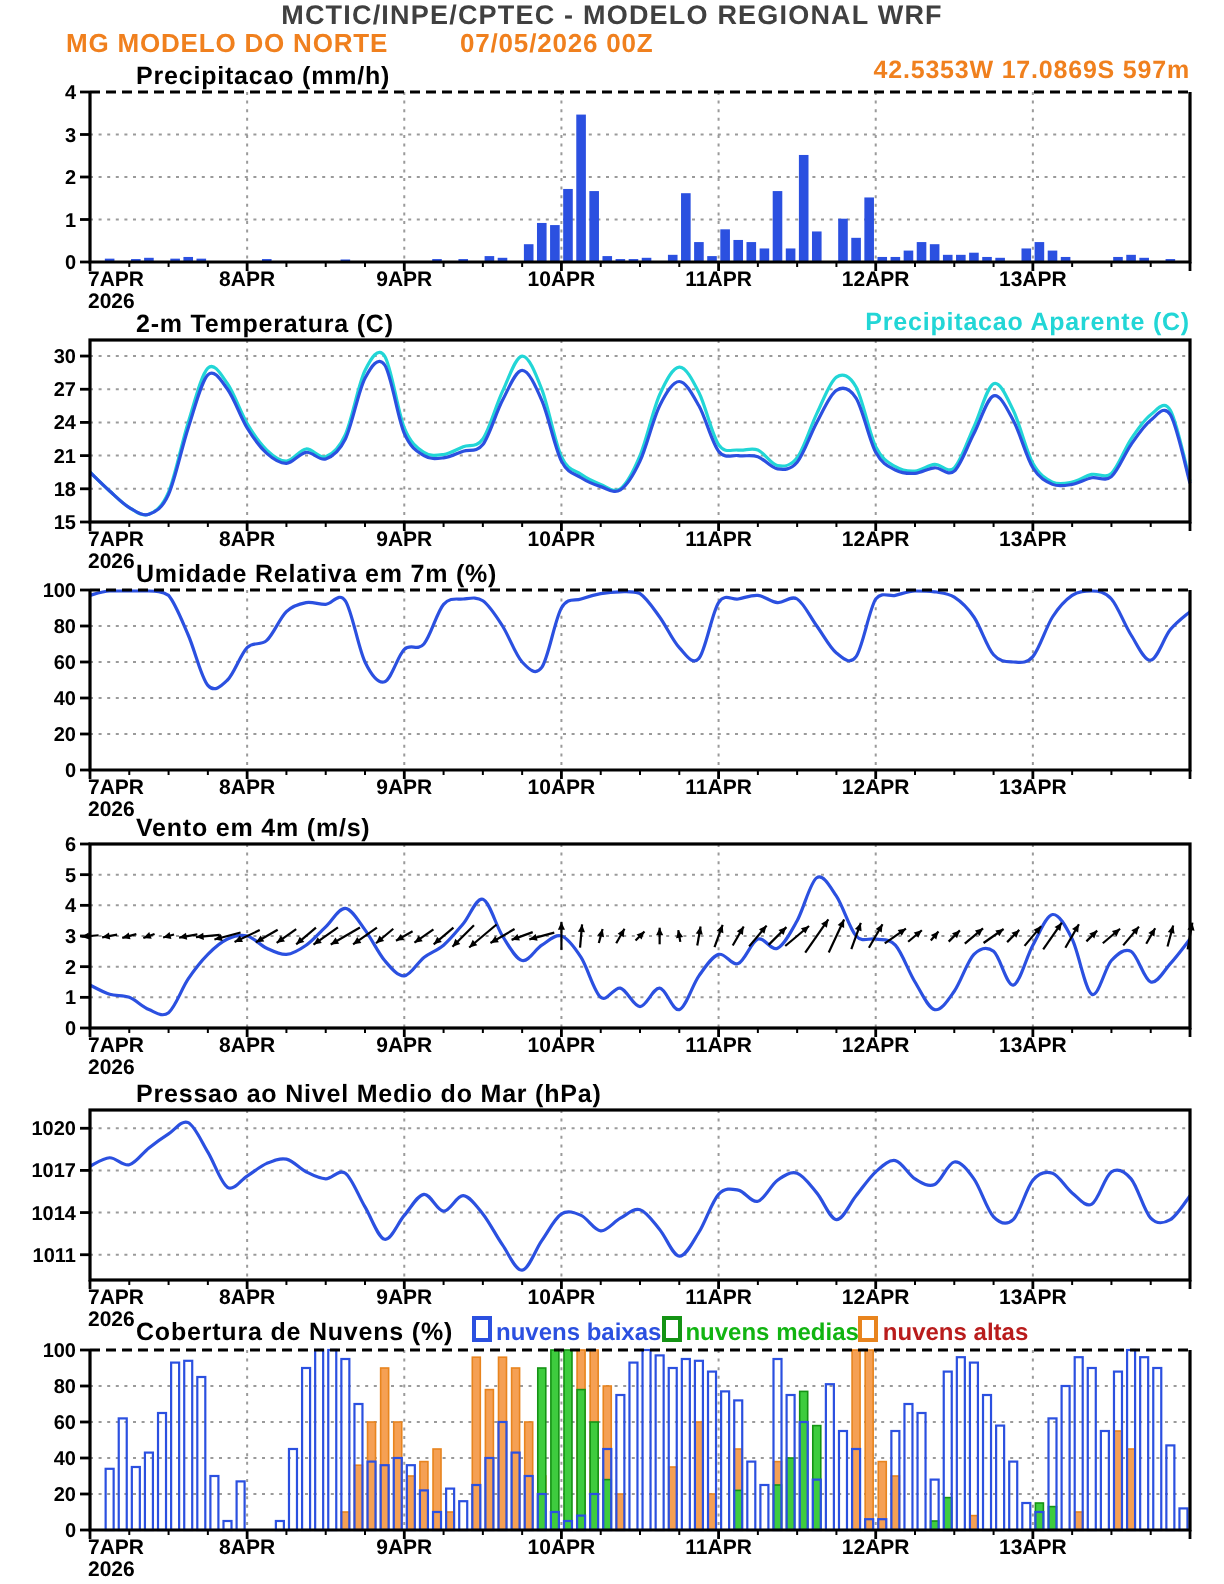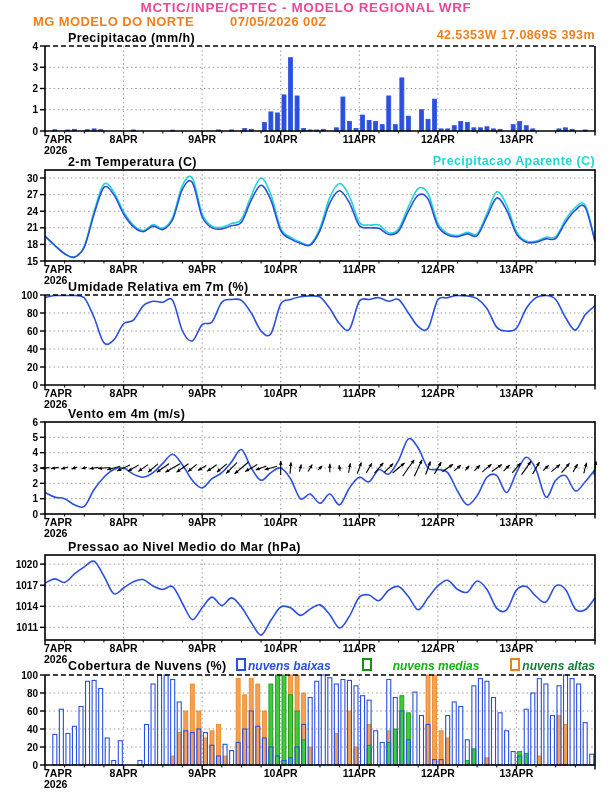--- a/index.html
+++ b/index.html
@@ -8,21 +8,21 @@
     font-family:"Liberation Sans",sans-serif;font-weight:bold;
   }
   .abs{position:absolute;white-space:nowrap;z-index:2;}
   #plot{position:absolute;top:0;left:0;z-index:1;}
   .hdr1{top:0px;left:0px;width:612px;text-align:center;font-size:13.5px;letter-spacing:0.6px;}
   .hdr2{top:14px;left:33px;font-size:13px;letter-spacing:0.4px;}
   .hdr2 .run{margin-left:36px;}
   .coords{top:28px;right:17px;font-size:12.5px;letter-spacing:0.4px;}
   .ptitle{left:68px;font-size:12.5px;color:#000;letter-spacing:0.4px;text-align:center;}
   .legend-temp{top:154px;right:17px;font-size:12.5px;letter-spacing:0.4px;}
-  .legend-clouds{top:658px;left:236px;width:359px;display:flex;justify-content:space-between;font-size:12px;z-index:2;position:absolute;font-style:italic;}
+  .legend-clouds{top:658px;left:236px;width:359px;display:flex;justify-content:flex-start;font-size:12px;z-index:2;position:absolute;}
   .legend-item{white-space:nowrap;}
   .sw{display:inline-block;width:6px;height:9px;border:2px solid #000;background:#fff;margin-right:2px;vertical-align:-1px;}
 </style>
 </head>
 <body>
 
 <svg id="plot" width="612" height="792">
     <g>
       <line x1="45" y1="109.75" x2="595" y2="109.75" stroke="#9a9a9a" stroke-width="1" stroke-dasharray="1.5 2.8"></line>
       <line x1="45" y1="88.5" x2="595" y2="88.5" stroke="#9a9a9a" stroke-width="1" stroke-dasharray="1.5 2.8"></line>
@@ -692,31 +692,31 @@
       <text x="44" y="788" text-anchor="start" font-size="10.5px" font-weight="bold" fill="#000">2026</text>
       <text x="123.57" y="777" text-anchor="middle" font-size="10.5px" font-weight="bold" fill="#000">8APR</text>
       <text x="202.14" y="777" text-anchor="middle" font-size="10.5px" font-weight="bold" fill="#000">9APR</text>
       <text x="280.71" y="777" text-anchor="middle" font-size="10.5px" font-weight="bold" fill="#000">10APR</text>
       <text x="359.29" y="777" text-anchor="middle" font-size="10.5px" font-weight="bold" fill="#000">11APR</text>
       <text x="437.86" y="777" text-anchor="middle" font-size="10.5px" font-weight="bold" fill="#000">12APR</text>
       <text x="516.43" y="777" text-anchor="middle" font-size="10.5px" font-weight="bold" fill="#000">13APR</text>
     </g>
   </svg>
 
-<div class="abs hdr1" style="color: #ec4899;">MCTIC/INPE/CPTEC - MODELO REGIONAL WRF</div>
+<div class="abs hdr1" style="color: #404040;">MCTIC/INPE/CPTEC - MODELO REGIONAL WRF</div>
 <div class="abs hdr2" style="color: rgb(240, 128, 30);">
   <span>MG MODELO DO NORTE</span><span class="run">07/05/2026 00Z</span>
 </div>
-<div class="abs coords" style="color: rgb(240, 128, 30);">42.5353W 17.0869S 393m</div>
+<div class="abs coords" style="color: rgb(240, 128, 30);">42.5353W 17.0869S 597m</div>
 
 <div class="abs ptitle" style="top:31px">Precipitacao (mm/h)</div>
 <div class="abs ptitle" style="top:155px">2-m Temperatura (C)</div>
 <div class="abs legend-temp" style="color: rgb(34, 214, 214);">Precipitacao Aparente (C)</div>
 <div class="abs ptitle" style="top:280px">Umidade Relativa em 7m (%)</div>
 <div class="abs ptitle" style="top:407px">Vento em 4m (m/s)</div>
 <div class="abs ptitle" style="top:540px">Pressao ao Nivel Medio do Mar (hPa)</div>
 <div class="abs ptitle" style="top:659px">Cobertura de Nuvens (%)</div>
 
 <div class="legend-clouds">
   <span class="legend-item"><span class="sw" style="border-color: rgb(43, 80, 224);"></span><span style="color: rgb(43, 80, 224);">nuvens baixas</span></span>
-  <span class="legend-item"><span class="sw" style="border-color: rgb(20, 147, 20);"></span><span style="color: rgb(17, 180, 17); margin-left: 19px;">nuvens medias</span></span>
-  <span class="legend-item"><span class="sw" style="border-color: rgb(232, 132, 30);"></span><span style="color: #15803d;">nuvens altas</span></span>
+  <span class="legend-item"><span class="sw" style="border-color: rgb(20, 147, 20);"></span><span style="color: rgb(17, 180, 17);">nuvens medias</span></span>
+  <span class="legend-item"><span class="sw" style="border-color: rgb(232, 132, 30);"></span><span style="color: #b91c1c;">nuvens altas</span></span>
 </div>
 
 </body></html>

